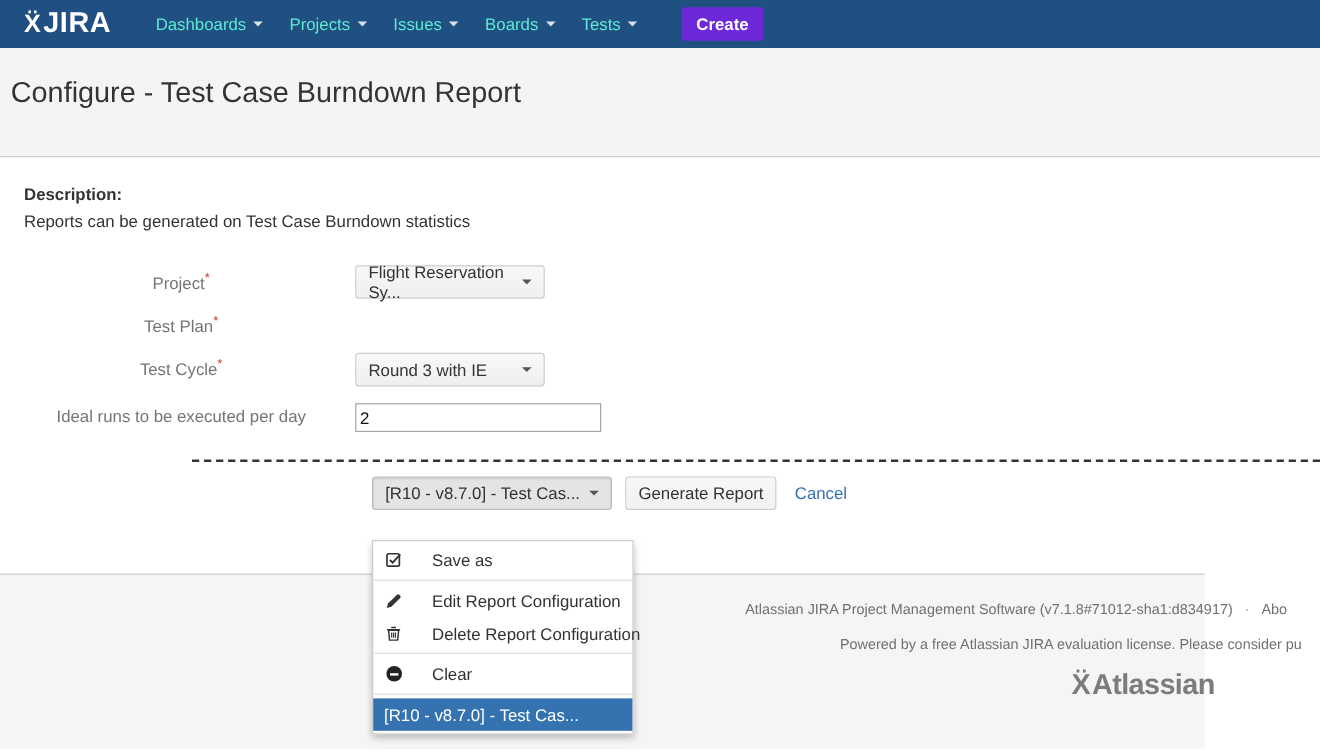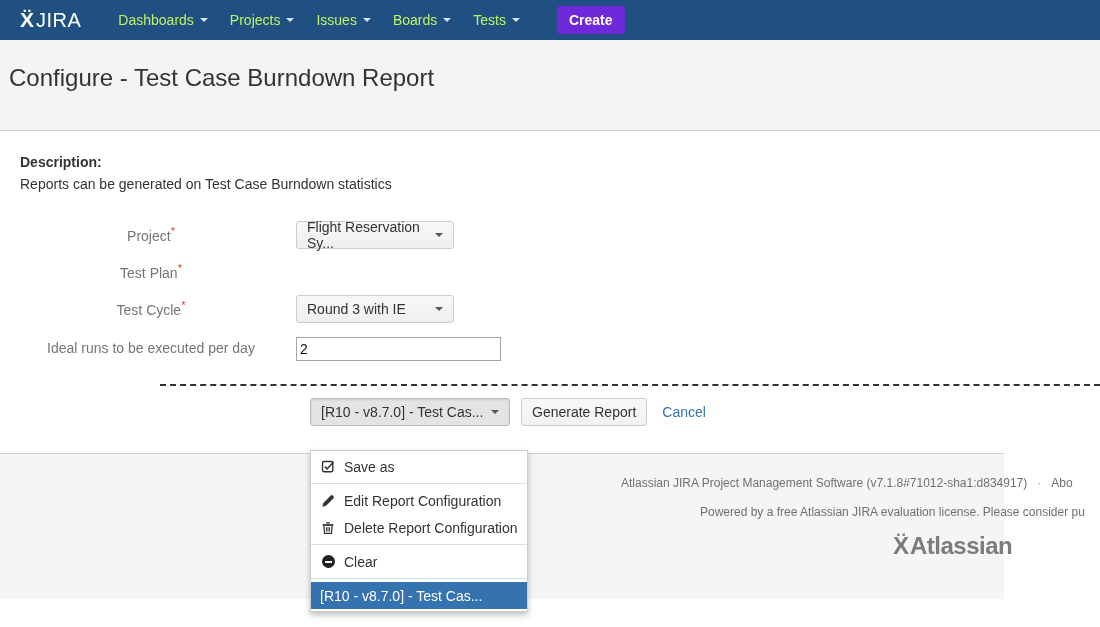--- a/index.html
+++ b/index.html
@@ -4,22 +4,22 @@
 <style>
   * { margin:0; padding:0; box-sizing:border-box; }
   html,body { width:1100px; height:627px; overflow:hidden; background:#fff;
               font-family:"Liberation Sans", sans-serif; }
   body { position:relative; }
 
   
   .navbar { height:40px; background:#205081; display:flex; align-items:center; padding:0 20px; }
   .logo { display:flex; align-items:baseline; color:#fff; margin-right:26px; cursor:pointer; }
   .logo .charlie { font-weight:bold; font-size:21px; margin-right:2px; }
-  .logo .logo-text { font-weight:normal; font-size:20px; letter-spacing:.5px; }
-  .nav-item { display:flex; align-items:center; color:#bef264; font-size:14px;
+  .logo .logo-text { font-weight:bold; font-size:24px; letter-spacing:.5px; }
+  .nav-item { display:flex; align-items:center; color:#5eead4; font-size:14px;
               padding:0 11px; height:40px; cursor:pointer; }
   .caret-down { width:0; height:0; border-left:4px solid transparent; border-right:4px solid transparent;
                 border-top:4px solid #d7e1ec; margin-left:6px; }
   .create-btn { margin-left:26px; background:#6d28d9; color:#fff; font-weight:bold; font-size:14px;
                 border:none; border-radius:3px; height:28px; padding:0 12px; cursor:pointer; }
 
   
   .page-header { height:91px; background:#f4f4f4; border-bottom:1px solid #cccccc; padding:24px 20px 0 9px; }
   .page-title { font-size:24px; font-weight:normal; color:#333; }
 
@@ -48,30 +48,30 @@
                      box-shadow:inset 0 1px 2px rgba(0,0,0,.12); display:flex; align-items:center;
                      justify-content:space-between; padding:0 10px; font-size:14px; color:#333; cursor:pointer; }
   .generate-btn { height:28px; margin-left:11px; background:linear-gradient(#f8f8f8,#f1f1f1);
                   border:1px solid #cccccc; border-radius:3px; font-size:14px; color:#333;
                   padding:0 10px; cursor:pointer; font-family:"Liberation Sans", sans-serif; }
   .cancel-link { margin-left:15px; color:#3572b0; font-size:14px; text-decoration:none; cursor:pointer; }
 
   
   .dropdown-menu { position:absolute; left:310px; top:450px; width:218px; background:#fff;
                    border:1px solid #ccc; box-shadow:0 3px 6px rgba(0,0,0,.25); z-index:20; padding:2px 0; }
-  .menu-item { height:27px; display:flex; align-items:center; gap:8px; padding:0 9px;
+  .menu-item { height:27px; display:flex; align-items:center; gap:24px; padding:0 9px;
                font-size:14px; color:#333; cursor:pointer; white-space:nowrap; }
   .menu-item.selected { background:#3572b0; color:#fff; }
   .menu-sep { border-top:1px solid #ddd; margin:3px 0; }
   .mi-icon { width:16px; height:16px; display:flex; align-items:center; justify-content:center; flex:0 0 16px; }
   .minus-circle { width:13px; height:13px; border-radius:50%; background:#222; position:relative; }
   .minus-circle::after { content:""; position:absolute; left:3px; top:5.5px; width:7px; height:2px; background:#fff; }
 
   
-  .footer { position:absolute; left:0; top:453px; width:1004px; height:146px;
+  .footer { position:absolute; left:0; top:478px; width:1004px; height:146px;
             background:#f5f5f5; border-top:1px solid #ccc; font-size:12px; color:#707070; }
   .footer-line1 { position:absolute; left:621px; top:22px; white-space:nowrap; }
   .footer-line1 .dot { margin:0 10px; color:#999; }
   .footer-link { color:#707070; text-decoration:none; cursor:pointer; }
   .footer-line2 { position:absolute; left:700px; top:51px; white-space:nowrap; }
   .footer-logo { position:absolute; left:893px; top:78px; display:flex; align-items:baseline;
                  color:#7c7c7c; cursor:pointer; }
   .footer-logo .charlie { font-weight:bold; font-size:24px; margin-right:1px; }
   .footer-logo .atl-text { font-weight:bold; font-size:24px; letter-spacing:-.5px; }
 </style>

